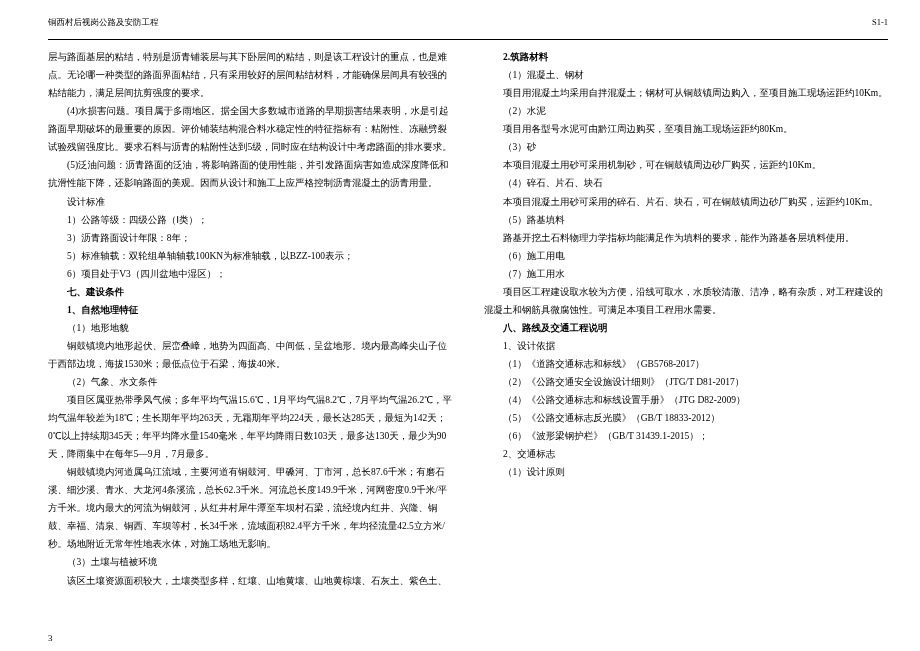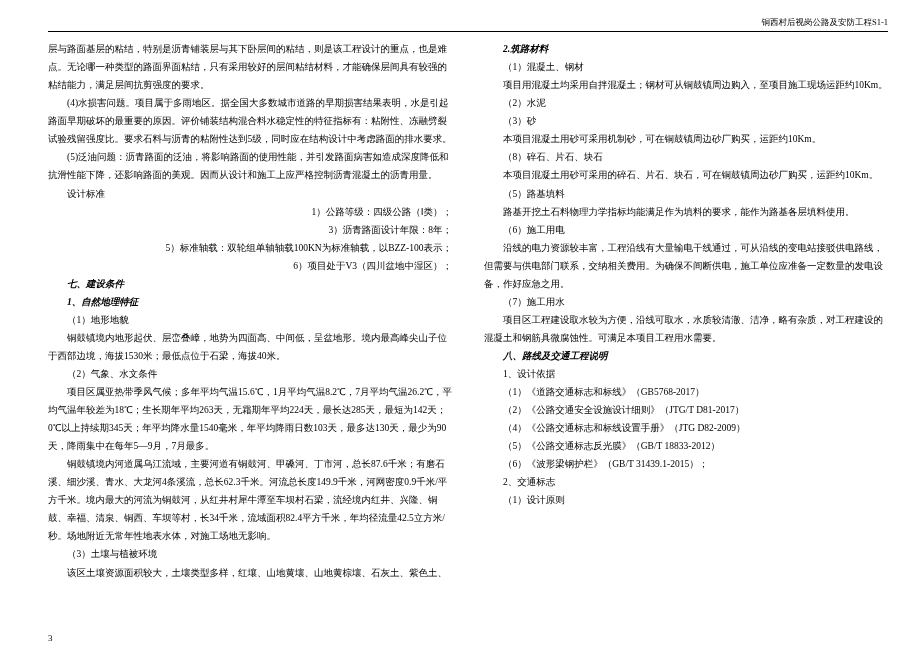--- a/index.html
+++ b/index.html
@@ -8,37 +8,37 @@
     font-family: "SimSun", "Songti SC", serif;
     font-size: 9.5px;
     line-height: 1.9;
     color: #000;
     background: #fff;
     padding: 14px 32px 6px 48px;
     position: relative;
   }
   .header {
     display: flex;
-    justify-content: flex-end;
+    justify-content: space-between;
     font-size: 8.5px;
-    padding-bottom: 1px;
+    padding-bottom: 9px;
     margin-bottom: 8px;
     border-bottom: 1px solid #000;
   }
   .cols {
     display: flex;
     gap: 32px;
   }
   .col {
     flex: 1;
     min-width: 0;
   }
   .p { text-indent: 2em; }
-  .p-sub { text-indent: 2em; text-align: right; }
-  .h { font-weight: bold; text-indent: 2em; font-style: italic; }
+  .p-sub { text-indent: 2em; }
+  .h { font-weight: bold; text-indent: 2em; }
   .footer {
     position: absolute;
     bottom: 4px;
     left: 48px;
     font-size: 9px;
   }
 </style>
 </head>
 <body>
 
@@ -67,28 +67,28 @@
     <div class="p">铜鼓镇境内河道属乌江流域，主要河道有铜鼓河、甲磉河、丁市河，总长87.6千米；有磨石溪、细沙溪、青水、大龙河4条溪流，总长62.3千米。河流总长度149.9千米，河网密度0.9千米/平方千米。境内最大的河流为铜鼓河，从红井村犀牛潭至车坝村石梁，流经境内红井、兴隆、铜鼓、幸福、清泉、铜西、车坝等村，长34千米，流域面积82.4平方千米，年均径流量42.5立方米/秒。场地附近无常年性地表水体，对施工场地无影响。</div>
     <div class="p">（3）土壤与植被环境</div>
     <div class="p">该区土壤资源面积较大，土壤类型多样，红壤、山地黄壤、山地黄棕壤、石灰土、紫色土、</div>
   </div>
 
   <div class="col">
     <div class="h">2.筑路材料</div>
     <div class="p">（1）混凝土、钢材</div>
     <div class="p">项目用混凝土均采用自拌混凝土；钢材可从铜鼓镇周边购入，至项目施工现场运距约10Km。</div>
     <div class="p">（2）水泥</div>
+    <div class="p">项目用各型号水泥可由黔江周边购买，至项目施工现场运距约80Km。</div>
     <div class="p">（3）砂</div>
     <div class="p">本项目混凝土用砂可采用机制砂，可在铜鼓镇周边砂厂购买，运距约10Km。</div>
-    <div class="p">（8）碎石、片石、块石</div>
+    <div class="p">（4）碎石、片石、块石</div>
     <div class="p">本项目混凝土用砂可采用的碎石、片石、块石，可在铜鼓镇周边砂厂购买，运距约10Km。</div>
     <div class="p">（5）路基填料</div>
     <div class="p">路基开挖土石料物理力学指标均能满足作为填料的要求，能作为路基各层填料使用。</div>
     <div class="p">（6）施工用电</div>
-    <div class="p">沿线的电力资源较丰富，工程沿线有大量输电干线通过，可从沿线的变电站接驳供电路线，但需要与供电部门联系，交纳相关费用。为确保不间断供电，施工单位应准备一定数量的发电设备，作好应急之用。</div>
     <div class="p">（7）施工用水</div>
     <div class="p">项目区工程建设取水较为方便，沿线可取水，水质较清澈、洁净，略有杂质，对工程建设的混凝土和钢筋具微腐蚀性。可满足本项目工程用水需要。</div>
     <div class="h">八、路线及交通工程说明</div>
     <div class="p">1、设计依据</div>
     <div class="p">（1）《道路交通标志和标线》（GB5768-2017）</div>
     <div class="p">（2）《公路交通安全设施设计细则》（JTG/T D81-2017）</div>
     <div class="p">（4）《公路交通标志和标线设置手册》（JTG D82-2009）</div>
     <div class="p">（5）《公路交通标志反光膜》（GB/T 18833-2012）</div>
     <div class="p">（6）《波形梁钢护栏》（GB/T 31439.1-2015）；</div>
     <div class="p">2、交通标志</div>

